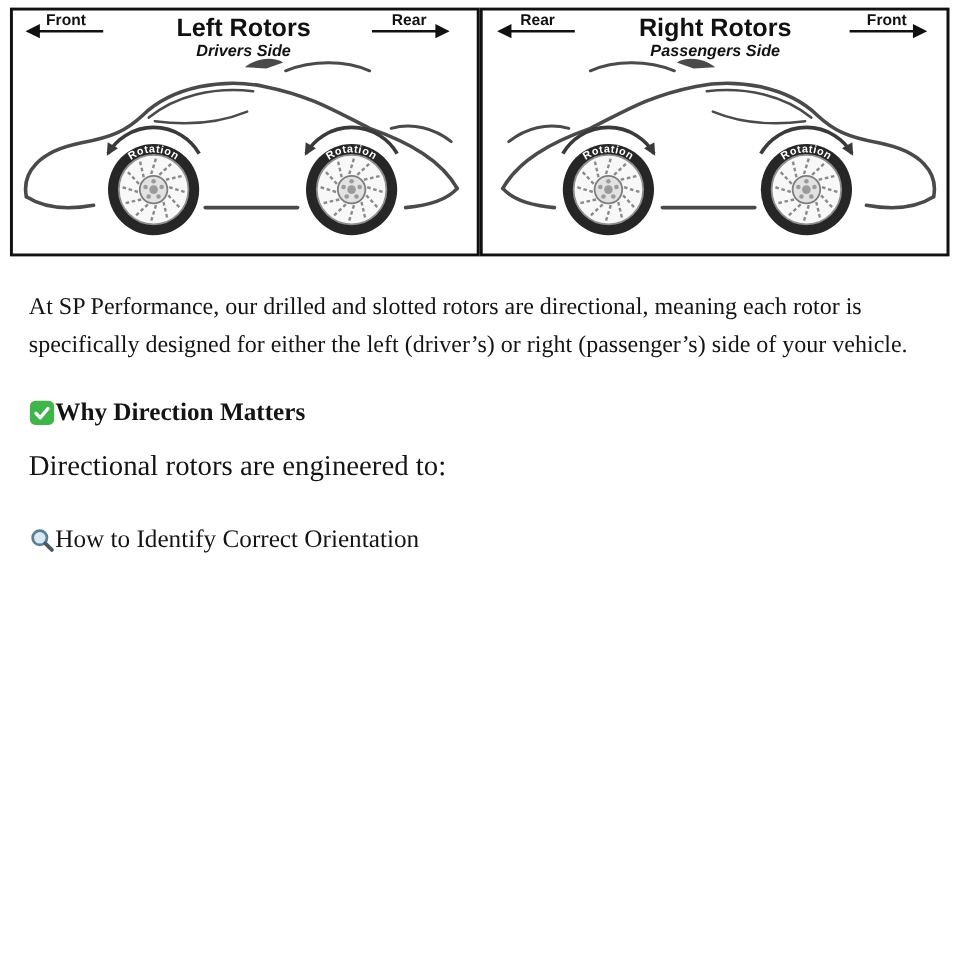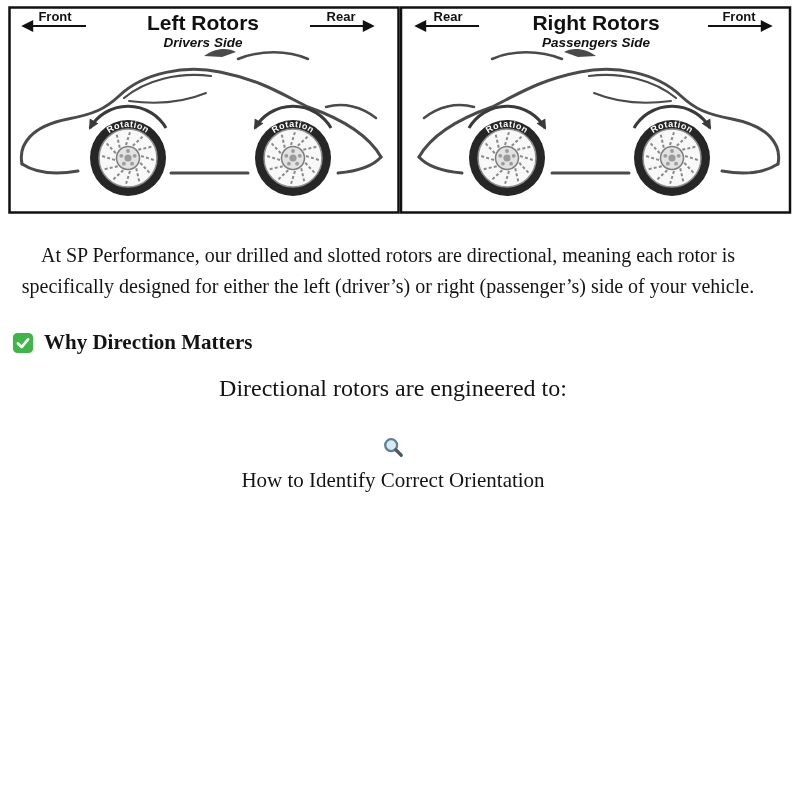--- a/index.html
+++ b/index.html
@@ -1,22 +1,22 @@
 <!DOCTYPE html>
 <html><head>
 <meta charset="utf-8">
 <style>
   html,body { margin:0; padding:0; background:#ffffff; }
   .page { width:800px; box-sizing:border-box; font-family:"Liberation Serif", serif; color:#141414; }
   .diagram-wrap { padding:6px 8px 0 8px; }
-  .content { padding:14px 26px 10px 12px;text-align:center; }
+  .content { padding:14px 26px 10px 24px; }
   .intro { font-size:20px; line-height:1.55; margin:8px 0 24px 0; max-width:752px; }
-  .section-heading { display:flex; align-items:center; gap:10px; font-size:21px; margin:28px 0 20px 0; }
+  .section-heading { display:flex; align-items:center; font-size:21px; margin:28px 0 20px 0; }
   .section-heading.bold { font-weight:bold; }
-  .section-heading.plain { font-weight:normal; margin-top:34px;flex-direction:column; }
+  .section-heading.plain { font-weight:normal; margin-top:34px; }
   .lead { font-size:24px; margin:0 0 14px 0; }
   ul.bullets { margin:6px 0 24px 0; padding-left:40px; }
   ul.bullets li { font-size:20px; line-height:1.55; margin:3px 0; padding-left:3px; max-width:700px; }
   .icon { display:inline-flex; flex:0 0 auto; }
   svg text { user-select:none; }
 </style>
 </head>
 <body>
 
 <div class="page">

